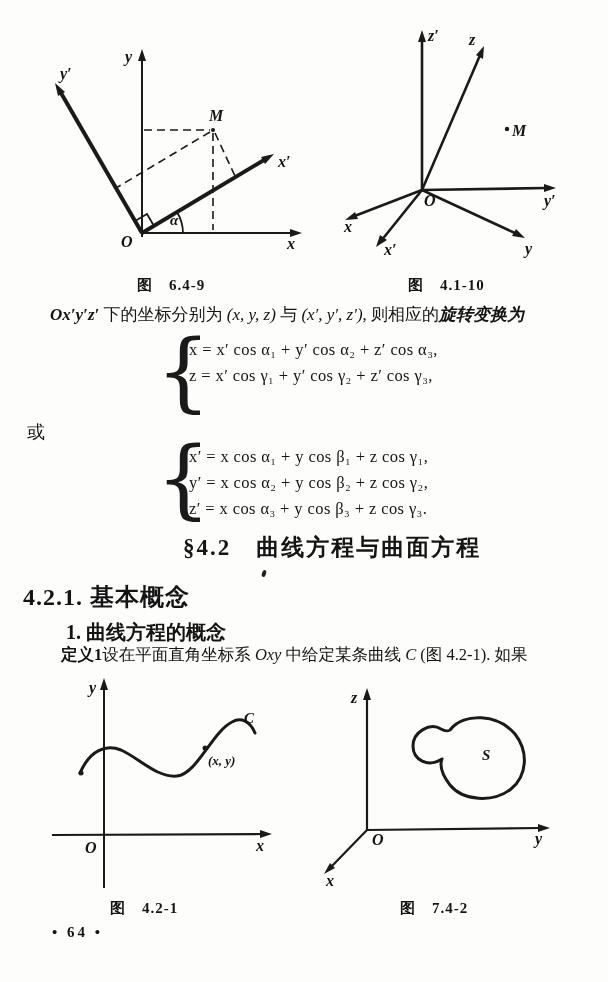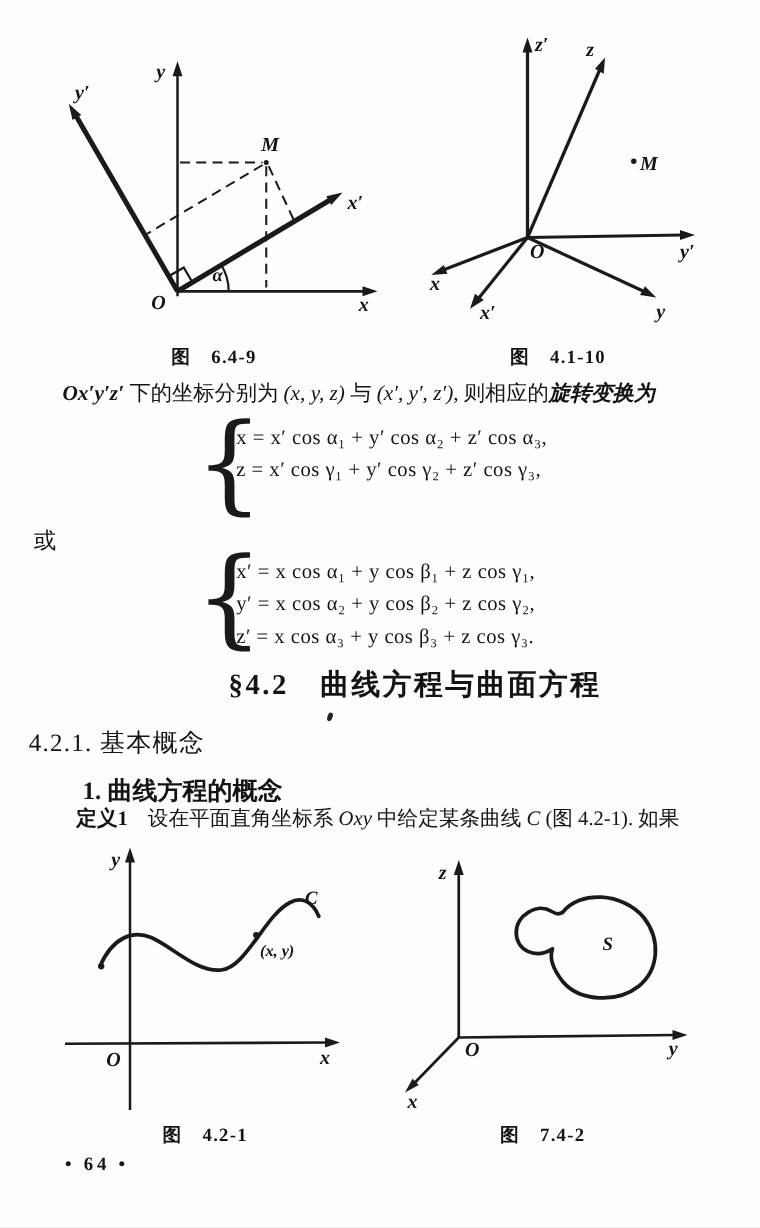--- a/index.html
+++ b/index.html
@@ -47,30 +47,30 @@
   .sec-heading {
     position:absolute; left:56px; right:0; top:532px; text-align:center;
     font-size:23px; font-weight:bold; letter-spacing:2px; white-space:nowrap;
   }
   .speck {
     position:absolute; left:262px; top:570px; width:4px; height:7px;
     background:#222; border-radius:45%; transform:rotate(18deg);
   }
   .sub-heading {
     position:absolute; left:23px; top:581px;
-    font-size:20px; font-weight:normal; letter-spacing:1px; white-space:nowrap;
+    font-size:24px; font-weight:bold; letter-spacing:1px; white-space:nowrap;
   }
   .item-heading {
     position:absolute; left:66px; top:619px;
     font-size:20px; font-weight:bold; white-space:nowrap;
   }
   .def-line {
     position:absolute; left:61px; top:644px; font-size:16.5px; white-space:nowrap;
   }
-  .def-line .def-label { font-weight:bold; margin-right:16px; }
+  .def-line .def-label { font-weight:bold; margin-right:0; }
   .footer {
     position:absolute; left:52px; top:924px;
     font-size:15px; font-weight:bold; letter-spacing:3px; white-space:nowrap;
   }
 </style>
 </head>
 <body>
 
 <div class="page">
 
@@ -197,18 +197,18 @@
     <line class="stroke" x1="67" y1="160" x2="31" y2="197" stroke-width="2.2"></line>
     <polygon class="fill" points="24,204 30,193 35,198"></polygon>
     <path class="stroke" stroke-width="3" stroke-linejoin="round" d="M 150 60 C 164 42 198 44 215 64 C 229 82 227 106 211 119 C 193 133 163 131 150 115 C 143 106 139 97 142 89 C 128 98 113 90 113 76 C 113 62 130 52 141 59 C 146 62 148 61 150 60 Z"></path>
     <text class="lbl" x="51" y="33">z</text>
     <text class="lbl" x="235" y="174">y</text>
     <text class="lbl" x="26" y="216">x</text>
     <text class="lbl" x="72" y="175">O</text>
     <text class="lbl2" x="182" y="90">S</text>
   </svg>
 
-  <div class="caption" style="left:130px; top:899px">图　4.2-1</div>
+  <div class="caption" style="left:110px; top:899px">图　4.2-1</div>
   <div class="caption" style="left:400px; top:899px">图　7.4-2</div>
 
   <div class="footer">• 64 •</div>
 
 </div>
 
 </body></html>

